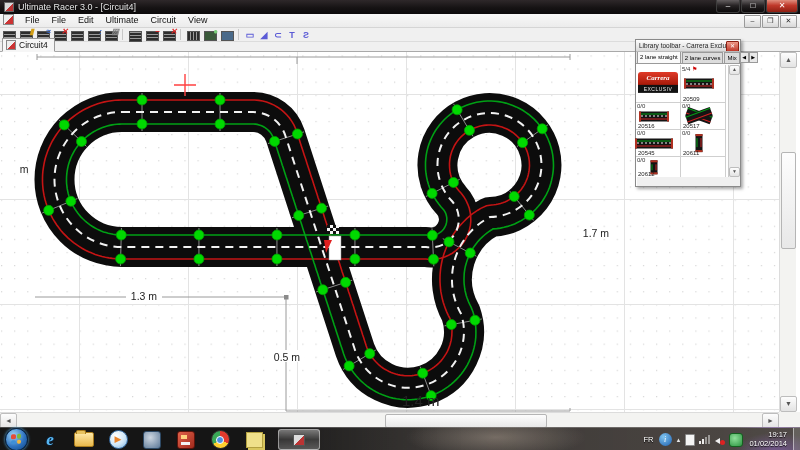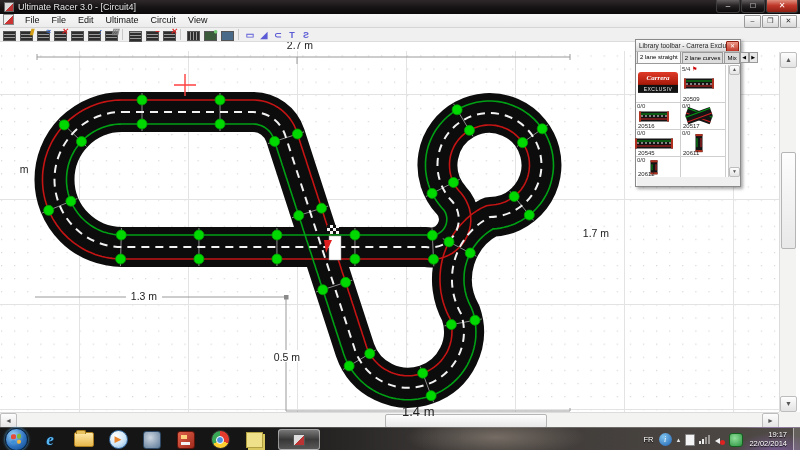--- a/index.html
+++ b/index.html
@@ -30,21 +30,21 @@
   #tab .tabicon{width:8px;height:8px;margin-right:3px;background:linear-gradient(135deg,#eee 55%,#c33 55%);border:1px solid #888;}
   
   #cv{position:absolute;left:0;top:0;z-index:1;}
   
   .sb{position:absolute;background:#f3f3f1;z-index:5;}
   #vsb{left:779px;top:52px;width:16px;height:360px;border-left:1px solid #dcdcdc;}
   #hsb{left:0;top:412px;width:779px;height:15px;border-top:1px solid #dcdcdc;}
   #sbcorner{left:779px;top:412px;width:21px;height:15px;}
   .sbtn{position:absolute;width:15px;height:14px;background:linear-gradient(180deg,#fdfdfd,#e3e3e3);border:1px solid #bdbdbd;color:#555;font-size:7px;text-align:center;line-height:13px;border-radius:2px;}
   .sthumb{position:absolute;background:linear-gradient(180deg,#fdfdfd,#e8e8e8);border:1px solid #b5b5b5;border-radius:2px;}
-  #blabel{position:absolute;left:402px;top:404px;font-size:13px;color:#222;z-index:7;}
+  #blabel{position:absolute;left:402px;top:392px;font-size:15px;color:#222;z-index:7;}
   
   #lib{position:absolute;left:635px;top:39px;width:104px;height:146px;background:#f0f0f0;border:1px solid #8a8a8a;box-shadow:1px 1px 0 #fff inset,2px 2px 3px rgba(0,0,0,.35);z-index:10;font-size:6px;}
   #libtitle{position:relative;height:11px;background:linear-gradient(180deg,#fdfdfd,#d9d9d9);border-bottom:1px solid #bbb;color:#222;font-size:6.5px;line-height:11px;padding-left:3px;white-space:nowrap;overflow:hidden;}
   #libclose{position:absolute;right:1px;top:1px;width:11px;height:9px;background:linear-gradient(180deg,#e98,#c0392b);border:1px solid #8e1f12;color:#fff;font-size:6px;line-height:8px;text-align:center;border-radius:1px;}
   #libtabs{display:flex;height:11px;border-bottom:1px solid #9a9a9a;background:#e4e4e4;align-items:flex-end;}
   .ltab{padding:1px 2px;border:1px solid #9a9a9a;border-bottom:none;background:#dcdcdc;margin-left:1px;white-space:nowrap;height:8px;line-height:8px;}
   .ltab.active{background:#fafafa;height:9px;}
   .lspin{margin-left:auto;display:flex;}
   .lspin span{width:7px;height:9px;border:1px solid #9a9a9a;background:#e8e8e8;font-size:5px;line-height:9px;text-align:center;}
   #libbody{position:relative;height:112px;background:#fff;border-top:1px solid #fff;}
@@ -304,20 +304,26 @@
         <i class="bar" style="background:#4a6a8a"></i>
       </span>
     <span class="sep"></span>
     <span class="tb">▭</span>
     <span class="tb">◢</span>
     <span class="tb">⊂</span>
     <span class="tb">T</span>
     <span class="tb">Ƨ</span>
   </div>
 
+  <div id="tabrow">
+    <div id="tab">
+      <span class="tabicon"></span>
+      <span>Circuit4</span>
+    </div>
+  </div>
 
   <div id="vsb" class="sb">
     <span class="sbtn" style="left:0;top:0">▲</span>
     <span class="sthumb" style="left:1px;top:100px;width:13px;height:95px"></span>
     <span class="sbtn" style="left:0;bottom:0">▼</span>
   </div>
   <div id="hsb" class="sb">
     <span class="sbtn" style="left:0;top:0">◄</span>
     <span class="sthumb" style="left:385px;top:1px;width:160px;height:12px"></span>
     <span class="sbtn" style="right:0;top:0">►</span>
@@ -469,19 +475,19 @@
           </span>
         </span>
       <span class="trayicon">
           <span class="spk"></span>
         </span>
       <span class="trayicon">
           <span class="greenic"></span>
         </span>
       <div id="clock">
         <div>19:17</div>
-        <div>22/02/2014</div>
+        <div>01/02/2014</div>
       </div>
       <div id="showdesk"></div>
     </div>
   </div>
 
 </div>
 
 </body></html>

